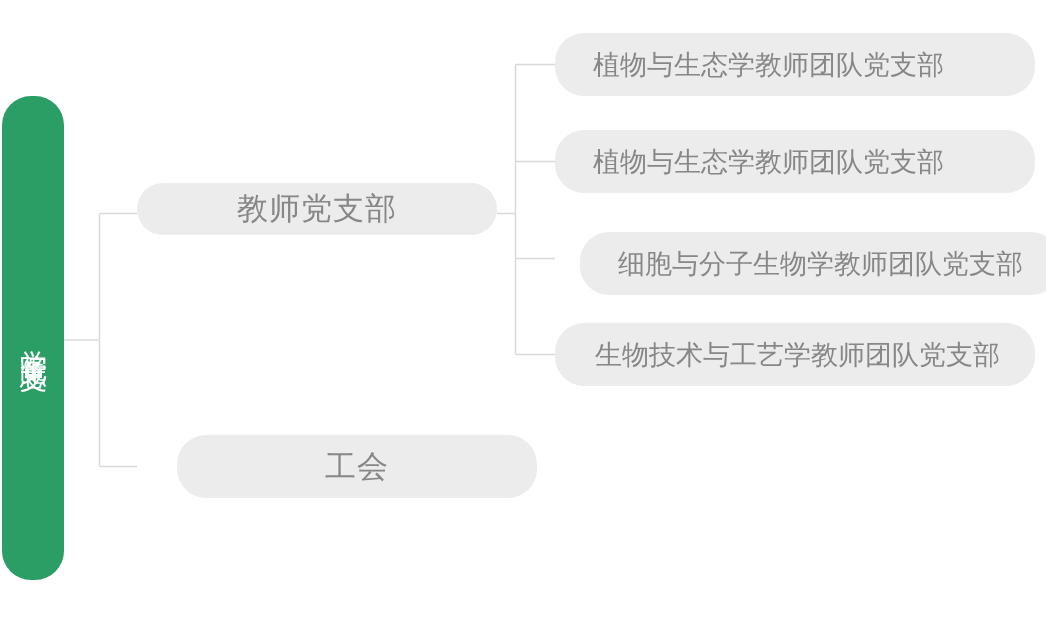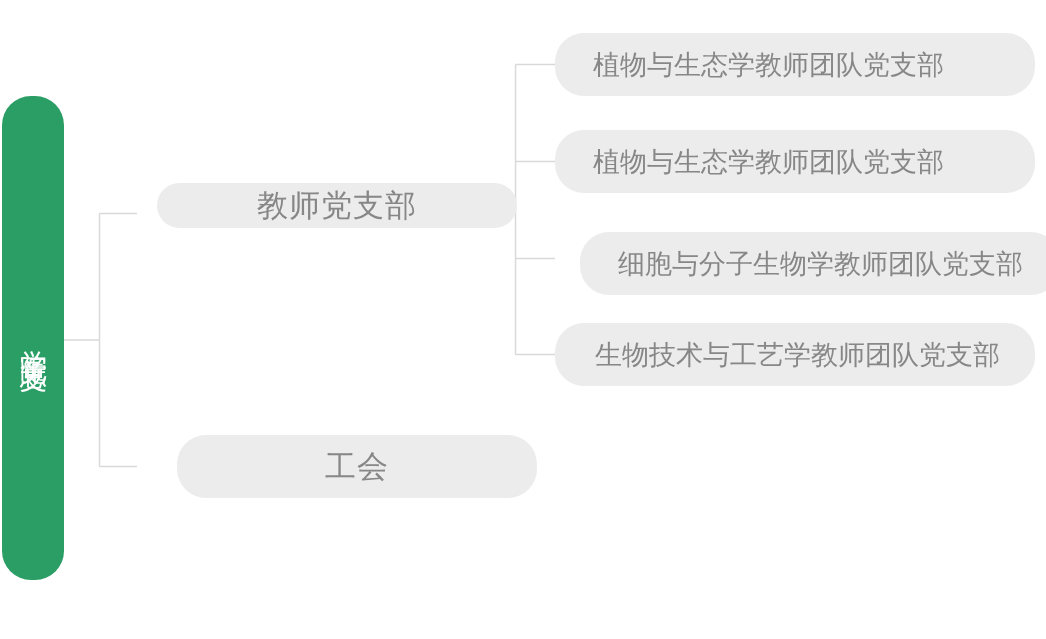--- a/index.html
+++ b/index.html
@@ -38,21 +38,21 @@
     line-height: 1;
   }
   .branch {
     left: 137px;
     width: 360px;
     background: #ececec;
     color: #878787;
     font-size: 31px;
     letter-spacing: 1px;
   }
-  .branch-teachers { top: 183px; height: 45px; margin-left: 20px; }
+  .branch-teachers { top: 183px; height: 52px; }
   .branch-union   { top: 435px; height: 63px; margin-left: 40px; }
   .leaf {
     left: 555px;
     width: 480px;
     height: 63px;
     background: #ececec;
     color: #878787;
     font-size: 27px;
     justify-content: flex-start;
     padding-left: 38px;

